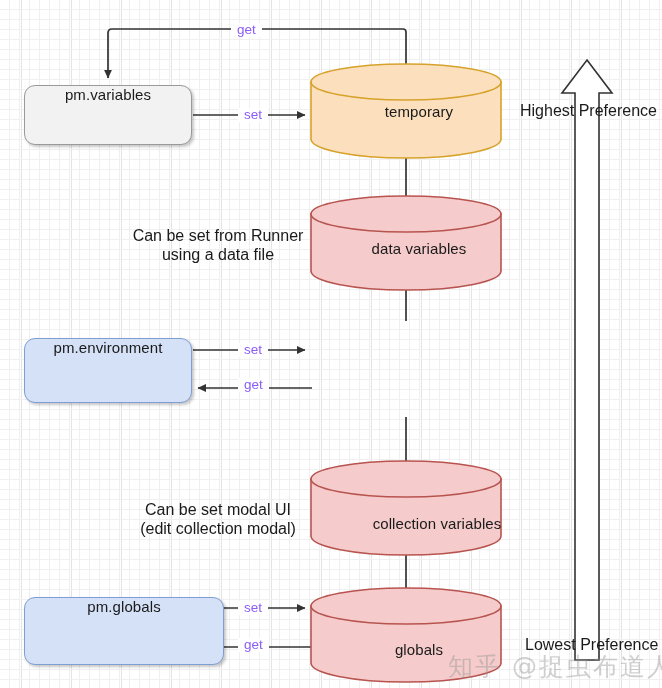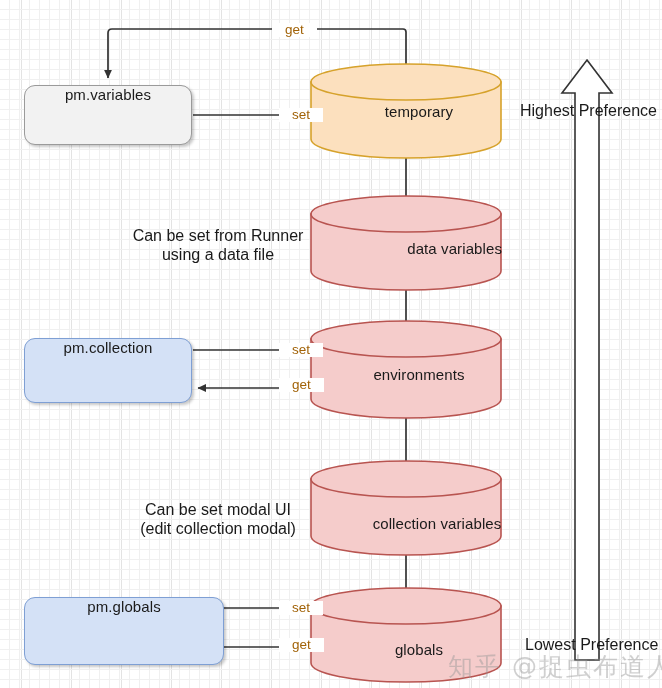--- a/index.html
+++ b/index.html
@@ -57,25 +57,24 @@
   .note{
     position:absolute;
     text-align:center;
     font-size:16px;
     line-height:19px;
     color:#1a1a1a;
   }
   .edgelabel{
     position:absolute;
     font-size:13.5px;
-    color:#a16207;
+    color:#8b5cf6;
     background:#ffffff;
-    padding:0 13px;
+    padding:0 6px;
     line-height:14px;
-    margin-left:41px;
   }
   .prefLabel{
     position:absolute;
     font-size:16px;
     color:#1a1a1a;
     white-space:nowrap;
   }
   #edges{position:absolute;left:0;top:0;width:662px;height:688px;pointer-events:none;}
   .wm{
     position:absolute;
@@ -114,50 +113,43 @@
     <line x1="312" y1="647" x2="198" y2="647" stroke="#333333" stroke-width="1.7" marker-end="url(#arrow)"></line>
 
     <path d="M 587,60 L 612,93 L 599,93 L 599,660 L 575,660 L 575,93 L 562,93 Z" fill="#ffffff" stroke="#333333" stroke-width="1.6" stroke-linejoin="miter"></path>
   </svg>
 
   <div class="rbox gray" style="left:24px;top:85px;width:168px;height:60px;">
     <span>pm.variables</span>
   </div>
 
   <div class="rbox blue" style="left:24px;top:338px;width:168px;height:65px;">
-    <span>pm.collection</span>
+    <span>pm.environment</span>
   </div>
 
   <div class="rbox blue" style="left:24px;top:597px;width:200px;height:68px;">
     <span>pm.globals</span>
   </div>
 
   <div class="cyl" style="left:310px;top:63px;width:192px;height:95px;">
     <svg width="192" height="95" viewBox="0 0 192 95">
       <path d="M1,19 L1,76 A95,19 0 0 0 191,76 L191,19 Z" fill="#fce0be" stroke="#d6a22b" stroke-width="1.6"></path>
       <ellipse cx="96" cy="19" rx="95" ry="18" fill="#fce0be" stroke="#d6a22b" stroke-width="1.6"></ellipse>
     </svg>
     <div class="cyl-label" style="top:40px;">temporary</div>
   </div>
 
   <div class="cyl" style="left:310px;top:195px;width:192px;height:95px;">
     <svg width="192" height="95" viewBox="0 0 192 95">
       <path d="M1,19 L1,76 A95,19 0 0 0 191,76 L191,19 Z" fill="#f5cccb" stroke="#b85450" stroke-width="1.6"></path>
       <ellipse cx="96" cy="19" rx="95" ry="18" fill="#f5cccb" stroke="#b85450" stroke-width="1.6"></ellipse>
     </svg>
-    <div class="cyl-label" style="top:45px;text-align:right;">data variables</div>
+    <div class="cyl-label" style="top:45px;">data variables</div>
   </div>
 
-  <div class="cyl" style="left:310px;top:320px;width:192px;height:98px;">
-    <svg width="192" height="98" viewBox="0 0 192 98">
-      <path d="M1,19 L1,79 A95,19 0 0 0 191,79 L191,19 Z" fill="#f5cccb" stroke="#b85450" stroke-width="1.6"></path>
-      <ellipse cx="96" cy="19" rx="95" ry="18" fill="#f5cccb" stroke="#b85450" stroke-width="1.6"></ellipse>
-    </svg>
-    <div class="cyl-label" style="top:46px;">environments</div>
-  </div>
 
   <div class="cyl" style="left:310px;top:460px;width:228px;height:95px;">
     <svg width="192" height="95" viewBox="0 0 192 95">
       <path d="M1,19 L1,76 A95,19 0 0 0 191,76 L191,19 Z" fill="#f5cccb" stroke="#b85450" stroke-width="1.6"></path>
       <ellipse cx="96" cy="19" rx="95" ry="18" fill="#f5cccb" stroke="#b85450" stroke-width="1.6"></ellipse>
     </svg>
     <div class="cyl-label" style="top:55px;">collection variables</div>
   </div>
 
   <div class="cyl" style="left:310px;top:587px;width:192px;height:95px;">

